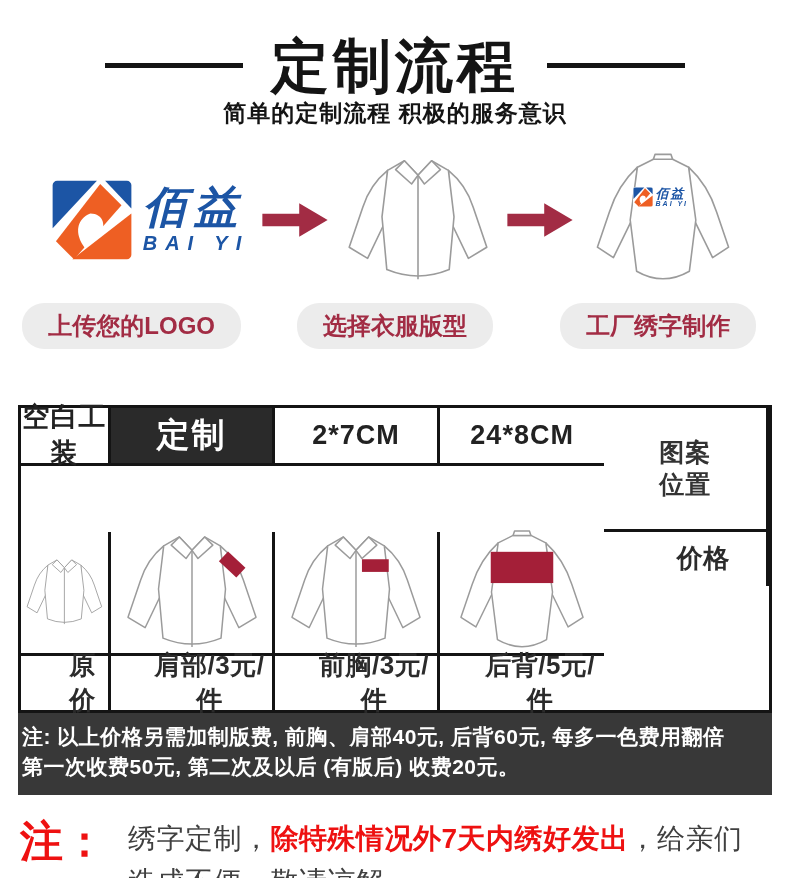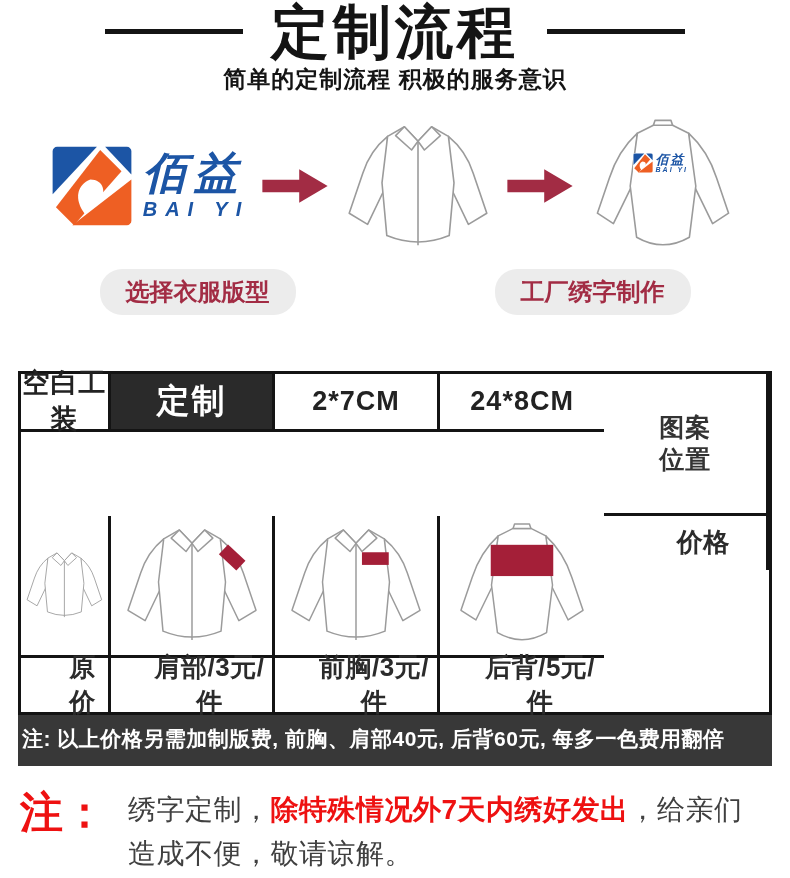--- a/index.html
+++ b/index.html
@@ -4,21 +4,21 @@
 <style>
   * { margin:0; padding:0; box-sizing:border-box; }
   html,body { background:#fff; }
   .page {
     width:790px; height:878px; margin:0 auto; background:#fff;
     font-family:"Liberation Sans","DejaVu Sans",sans-serif; color:#222;
     overflow:hidden; position:relative;
   }
 
   
-  .title-row { display:flex; align-items:center; justify-content:center; gap:28px; }
+  .title-row { display:flex; align-items:center; justify-content:center; gap:28px; padding-top:34px; }
   .title-line { width:138px; height:5px; background:#141414; }
   .page-title { font-size:58px; font-weight:900; color:#141414; letter-spacing:4px; line-height:1.1; }
   .subtitle { text-align:center; font-size:23px; font-weight:700; color:#141414; letter-spacing:1px; }
 
   
   .process { display:flex; align-items:center; justify-content:center; margin-top:20px; height:142px;font-style:italic; }
   .step-logo { width:210px; display:flex; align-items:center; justify-content:center; gap:10px; }
   .logo-texts { display:flex; flex-direction:column; }
   .logo-cn { font-size:44px; font-weight:900; color:#1c55a5; letter-spacing:7px; line-height:1.05; white-space:nowrap; }
   .logo-en { font-size:20px; font-weight:700; color:#1c55a5; letter-spacing:8px; margin-top:2px; white-space:nowrap; }
@@ -36,21 +36,21 @@
   .pill-col { flex:1; display:flex; justify-content:center; }
   .pill { background:#ececec; border-radius:22px; padding:7px 26px; font-size:24px; font-weight:700; color:#a22c44; white-space:nowrap; }
 
   
   .custom-table { margin:56px 18px 0; border:3px solid #141414; display:grid; grid-template-columns:12% 22% 22% 22% 22%; }
   .cell { border-right:3px solid #141414; border-bottom:3px solid #141414;
           display:flex; align-items:center; justify-content:center; text-align:center; background:#fff; }
   .cell.last { border-right:none; }
   .cell.h { height:58px; font-size:27px; font-weight:700; color:#222; letter-spacing:1px; }
   .cell.corner { background:#2a2a2a; color:#fff; font-size:33px; font-weight:800; letter-spacing:2px; }
-  .cell.b { height:142px; }
+  .cell.b { height:124px; }
   .cell.b svg { width:150px; height:128px; }
   .pos-label { font-size:25px; font-weight:600; line-height:1.3; color:#333; letter-spacing:1px; }
   .cell.p { height:54px; font-size:26px; font-weight:600; color:#2b2b2b; border-bottom:none; letter-spacing:0.5px;margin-left:36px; }
 
   
   .table-note { margin:0 18px; background:#383838; color:#fff; padding:9px 4px 12px;
                 font-size:21px; font-weight:700; line-height:1.45; letter-spacing:0.5px; }
 
   
   .footer-note { display:flex; align-items:flex-start; margin:22px 16px 0 20px; }
@@ -147,20 +147,23 @@
         <div>
           <div class="mini-cn">佰益</div>
           <div class="mini-en">BAI YI</div>
         </div>
       </div>
     </div>
   </div>
 
   <div class="pills">
     <div class="pill-col">
+        <span class="pill">上传您的LOGO</span>
+      </div>
+    <div class="pill-col">
         <span class="pill">选择衣服版型</span>
       </div>
     <div class="pill-col">
         <span class="pill">工厂绣字制作</span>
       </div>
   </div>
 
   <div class="custom-table">
 
     <div class="cell h">空白工装</div>
@@ -226,20 +229,21 @@
 
     <div class="cell p">价格</div>
     <div class="cell p">原价</div>
     <div class="cell p">肩部/3元/件</div>
     <div class="cell p">前胸/3元/件</div>
     <div class="cell p last">后背/5元/件</div>
   </div>
 
   <div class="table-note">
     <div>注: 以上价格另需加制版费, 前胸、肩部40元, 后背60元, 每多一色费用翻倍</div>
+    <div>第一次收费50元, 第二次及以后 (有版后) 收费20元。</div>
   </div>
 
   <div class="footer-note">
     <span class="footer-mark">注：</span>
     <span class="footer-text"><span>绣字定制，</span><span class="footer-hl">除特殊情况外7天内绣好发出</span><span>，给亲们造成不便，敬请谅解。</span></span>
   </div>
 
 </div>
 
 </body></html>

